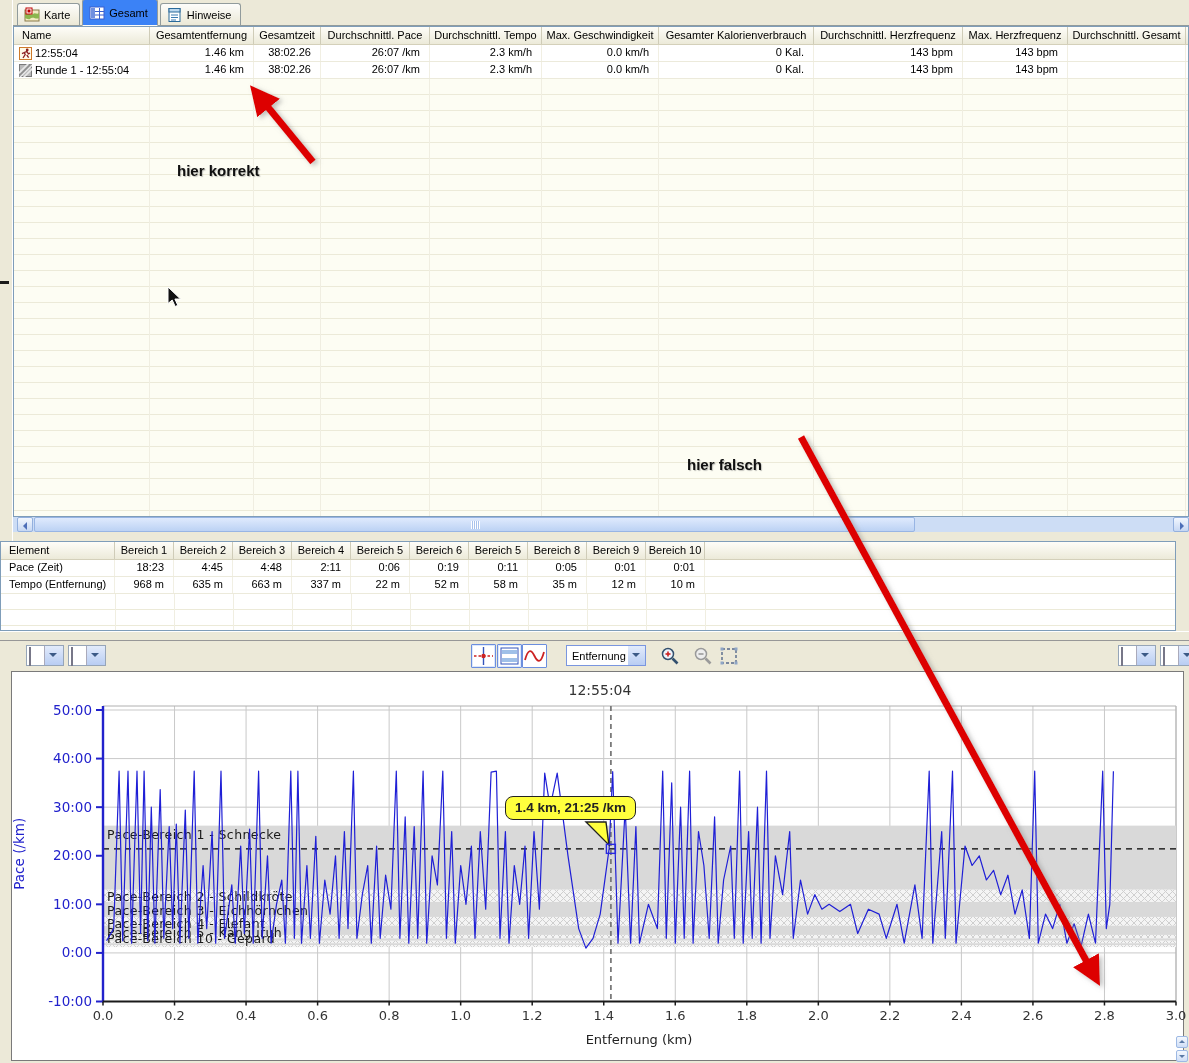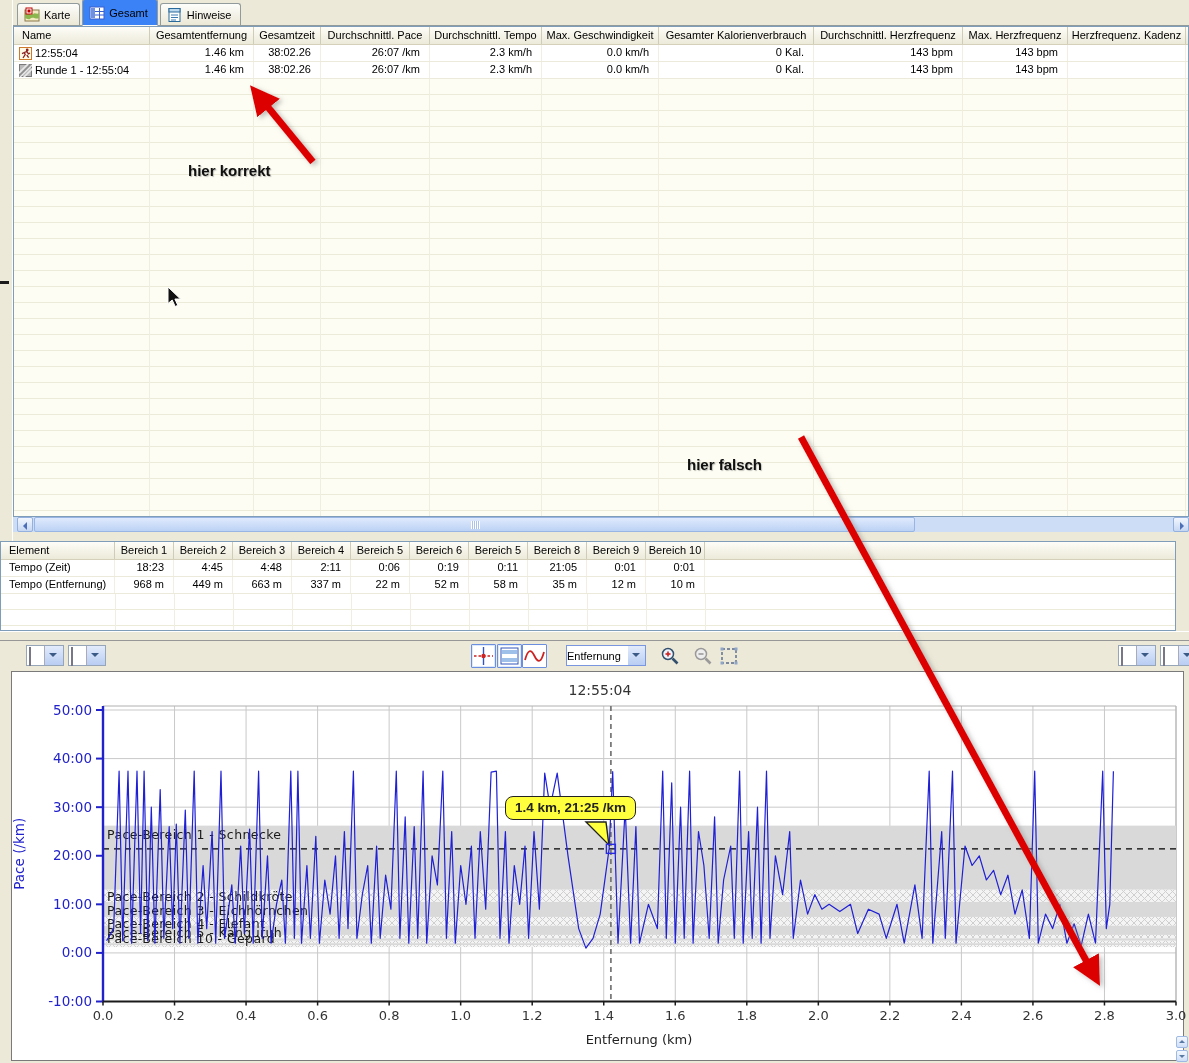--- a/index.html
+++ b/index.html
@@ -86,21 +86,21 @@
   .swatch{width:18px;height:100%;box-sizing:border-box;border-right:1px solid #aab;margin:0;padding:2px;}
   .swin{width:100%;height:100%;border:1px solid #778;box-sizing:border-box;}
   .chevbox{flex:1;background:linear-gradient(#e2ebfb,#b9cdf3);position:relative;}
   .chevbox::after{content:"";position:absolute;left:4px;top:7px;border:4px solid transparent;
         border-top-color:#3c5a86;border-bottom-width:0;}
   .tbtn{position:absolute;top:3px;width:25px;height:24px;background:#fff;border:1px solid #6b8ede;
         box-sizing:border-box;border-radius:1px;}
   .tbtn.lit{box-shadow:inset 0 0 0 1px #dce8fb;}
   #axis-select{position:absolute;left:566px;top:4px;width:80px;height:21px;background:#fff;
         border:1px solid #7a96df;box-sizing:border-box;display:flex;align-items:center;font-size:11px;}
-  #axis-select .val{flex:1;white-space:nowrap;overflow:hidden;}
+  #axis-select .val{flex:1;padding-left:5px;white-space:nowrap;overflow:hidden;}
   #axis-select .chevbox{width:17px;height:100%;flex:0 0 17px;}
   .mag{position:absolute;top:5px;width:20px;height:20px;}
 
   
   #chart-panel{left:11px;top:671px;width:1173px;height:390px;background:#fff;
         border:1px solid #7a7a7a;box-sizing:border-box;}
   #chart-svg{left:0;top:671px;width:1189px;height:392px;z-index:5;
         font-family:"DejaVu Sans","Liberation Sans",sans-serif;}
   #tooltip{left:505px;top:796px;z-index:8;background:#ffff3d;border:1.5px solid #222;
         border-radius:8px;padding:3px 9px 4px 9px;font-size:13.5px;font-weight:bold;color:#222;
@@ -110,21 +110,21 @@
   #spin-up{top:1036px;} #spin-down{top:1050px;}
   #spin-up::after{content:"";position:absolute;left:2px;top:3px;border:3px solid transparent;
         border-bottom-color:#5a7aa6;border-top-width:0;}
   #spin-down::after{content:"";position:absolute;left:2px;top:4px;border:3px solid transparent;
         border-top-color:#5a7aa6;border-bottom-width:0;}
 
   
   #overlay{left:0;top:0;width:1189px;height:1063px;z-index:40;pointer-events:none;}
   .note{z-index:45;font-size:15px;font-weight:bold;color:#101010;
         text-shadow:1px 1px 1px rgba(120,120,120,.45);white-space:nowrap;}
-  #note-correct{left:188px;top:162px;} #note-wrong{left:687px;top:456px;}
+  #note-correct{left:177px;top:162px;} #note-wrong{left:687px;top:456px;}
   #cursor{left:167px;top:287px;z-index:50;}
   .gutter{left:0;top:0;width:13px;height:631px;background:#ece9d8;border-right:1px solid #fff;box-sizing:border-box;}
   .splitmark{left:0;top:281px;width:9px;height:3px;background:#1a1a1a;z-index:2;}
 </style>
 </head>
 <body>
 
 <div class="abs gutter"></div>
 <div class="abs splitmark"></div>
 
@@ -170,21 +170,21 @@
   <div class="thead">
     <div class="th first" style="width:134px">Name</div>
     <div class="th" style="width:104px">Gesamtentfernung</div>
     <div class="th" style="width:67px">Gesamtzeit</div>
     <div class="th" style="width:109px">Durchschnittl. Pace</div>
     <div class="th" style="width:112px">Durchschnittl. Tempo</div>
     <div class="th" style="width:117px">Max. Geschwindigkeit</div>
     <div class="th" style="width:155px">Gesamter Kalorienverbrauch</div>
     <div class="th" style="width:149px">Durchschnittl. Herzfrequenz</div>
     <div class="th" style="width:105px">Max. Herzfrequenz</div>
-    <div class="th" style="width:118px">Herzfrequenz. Kadenz</div>
+    <div class="th" style="width:118px">Durchschnittl. Gesamt</div>
   </div>
   <div class="trow">
     <div class="td name" style="width:134px">
       <span class="ric">
         <svg viewBox="0 0 13 13" width="13" height="13">
             <rect x="0.5" y="0.5" width="12" height="12" fill="#fffbe8" stroke="#cf7a2a"></rect>
             <circle cx="8.2" cy="3" r="1.4" fill="#8a1f1f"></circle>
             <path d="M4 11 L6.2 7.5 L5.2 5.5 L7.8 4.6 L9.5 6.8 L11 6 M5.2 5.5 L3 6.6 M7.8 7.8 L9.6 10.6" stroke="#8a1f1f" stroke-width="1.3" fill="none"></path>
           </svg>
       </span>
@@ -239,36 +239,36 @@
     <div class="th" style="width:59px">Bereich 3</div>
     <div class="th" style="width:59px">Bereich 4</div>
     <div class="th" style="width:59px">Bereich 5</div>
     <div class="th" style="width:59px">Bereich 6</div>
     <div class="th" style="width:59px">Bereich 5</div>
     <div class="th" style="width:59px">Bereich 8</div>
     <div class="th" style="width:59px">Bereich 9</div>
     <div class="th" style="width:59px">Bereich 10</div>
   </div>
   <div class="trow">
-    <div class="td label" style="width:112px">Tempo (Zeit)</div>
+    <div class="td label" style="width:112px">Pace (Zeit)</div>
     <div class="td num" style="width:59px">18:23</div>
     <div class="td num" style="width:59px">4:45</div>
     <div class="td num" style="width:59px">4:48</div>
     <div class="td num" style="width:59px">2:11</div>
     <div class="td num" style="width:59px">0:06</div>
     <div class="td num" style="width:59px">0:19</div>
     <div class="td num" style="width:59px">0:11</div>
-    <div class="td num" style="width:59px">21:05</div>
+    <div class="td num" style="width:59px">0:05</div>
     <div class="td num" style="width:59px">0:01</div>
     <div class="td num" style="width:59px">0:01</div>
   </div>
   <div class="trow">
     <div class="td label" style="width:112px">Tempo (Entfernung)</div>
     <div class="td num" style="width:59px">968 m</div>
-    <div class="td num" style="width:59px">449 m</div>
+    <div class="td num" style="width:59px">635 m</div>
     <div class="td num" style="width:59px">663 m</div>
     <div class="td num" style="width:59px">337 m</div>
     <div class="td num" style="width:59px">22 m</div>
     <div class="td num" style="width:59px">52 m</div>
     <div class="td num" style="width:59px">58 m</div>
     <div class="td num" style="width:59px">35 m</div>
     <div class="td num" style="width:59px">12 m</div>
     <div class="td num" style="width:59px">10 m</div>
   </div>
   <div class="tempty2"></div>

